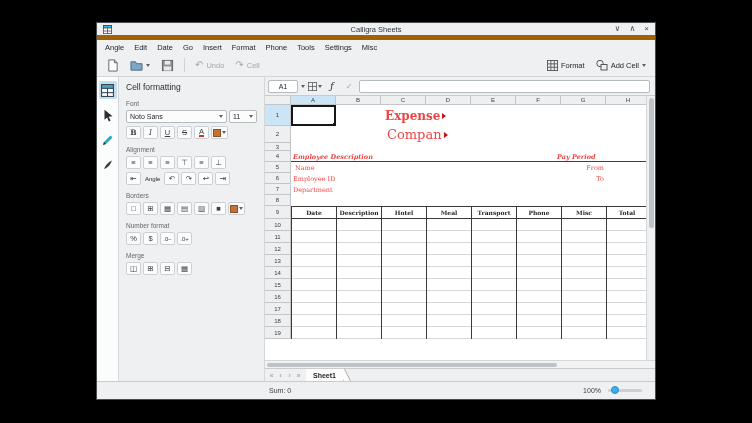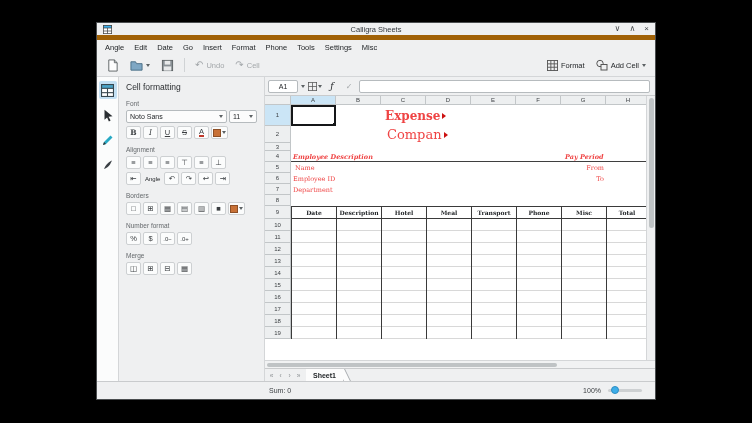--- a/index.html
+++ b/index.html
@@ -356,21 +356,21 @@
               <div class="ct" style="left:94px; top:1px; height:19px">
                 <span class="title-text">Expense</span>
                 <span class="ovf"></span>
               </div>
               <div class="ct" style="left:96px; top:22px; height:15px">
                 <span class="subtitle-text">Compan</span>
                 <span class="ovf"></span>
               </div>
 
               <div class="ct small-bi" style="left:2px; top:47px; height:9px">Employee Description</div>
-              <div class="ct small-bi" style="left:274px; top:47px; height:9px">Pay Period</div>
+              <div class="ct small-bi" style="left:266px; top:47px; height:9px">Pay Period</div>
               <div class="r4line"></div>
 
               <div class="ct small-c" style="left:4px; top:58px; height:9px">Name</div>
               <div class="ct small-c" style="left:272px; top:58px; width:41px; height:9px; justify-content:flex-end">From</div>
               <div class="ct small-c" style="left:2px; top:69px; height:9px">Employee ID</div>
               <div class="ct small-c" style="left:272px; top:69px; width:41px; height:9px; justify-content:flex-end">To</div>
               <div class="ct small-c" style="left:2px; top:80px; height:9px">Department</div>
 
               <div class="exp-table">
                 <div class="exp-thead">

